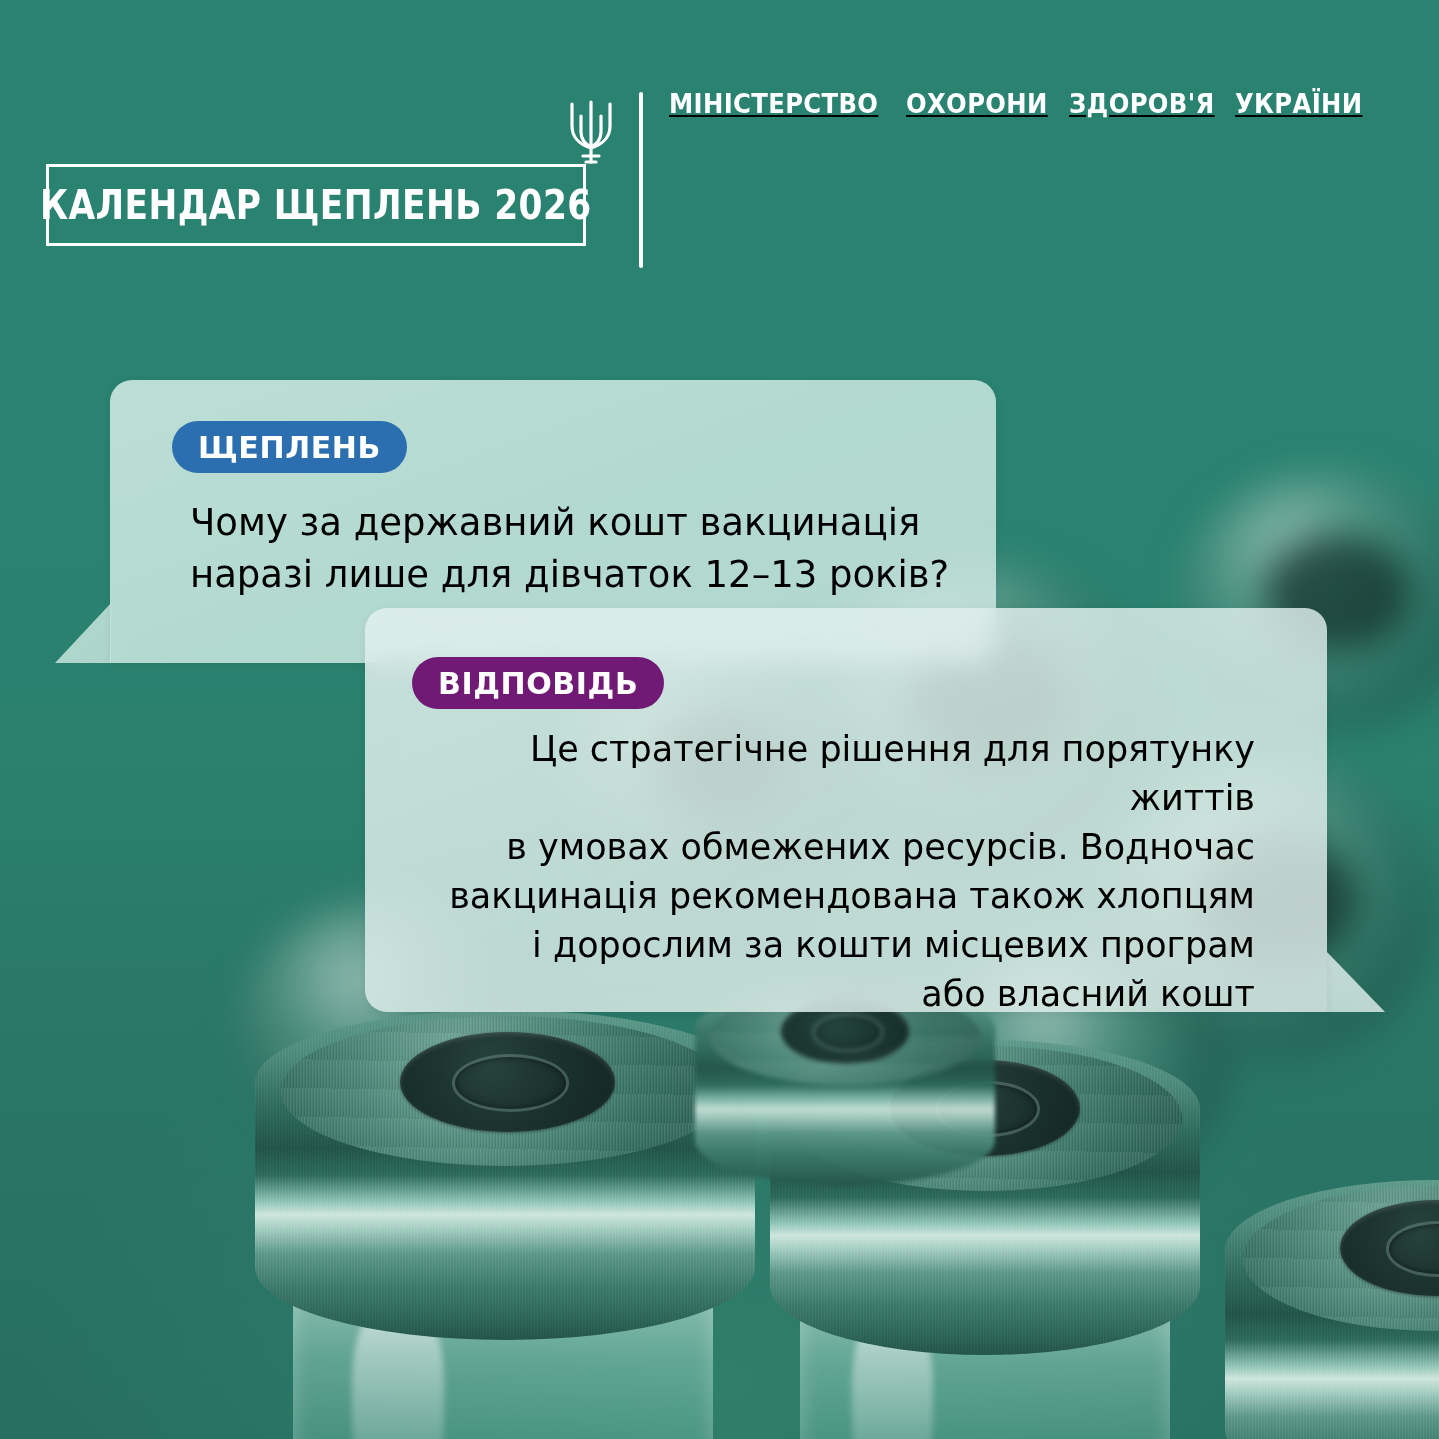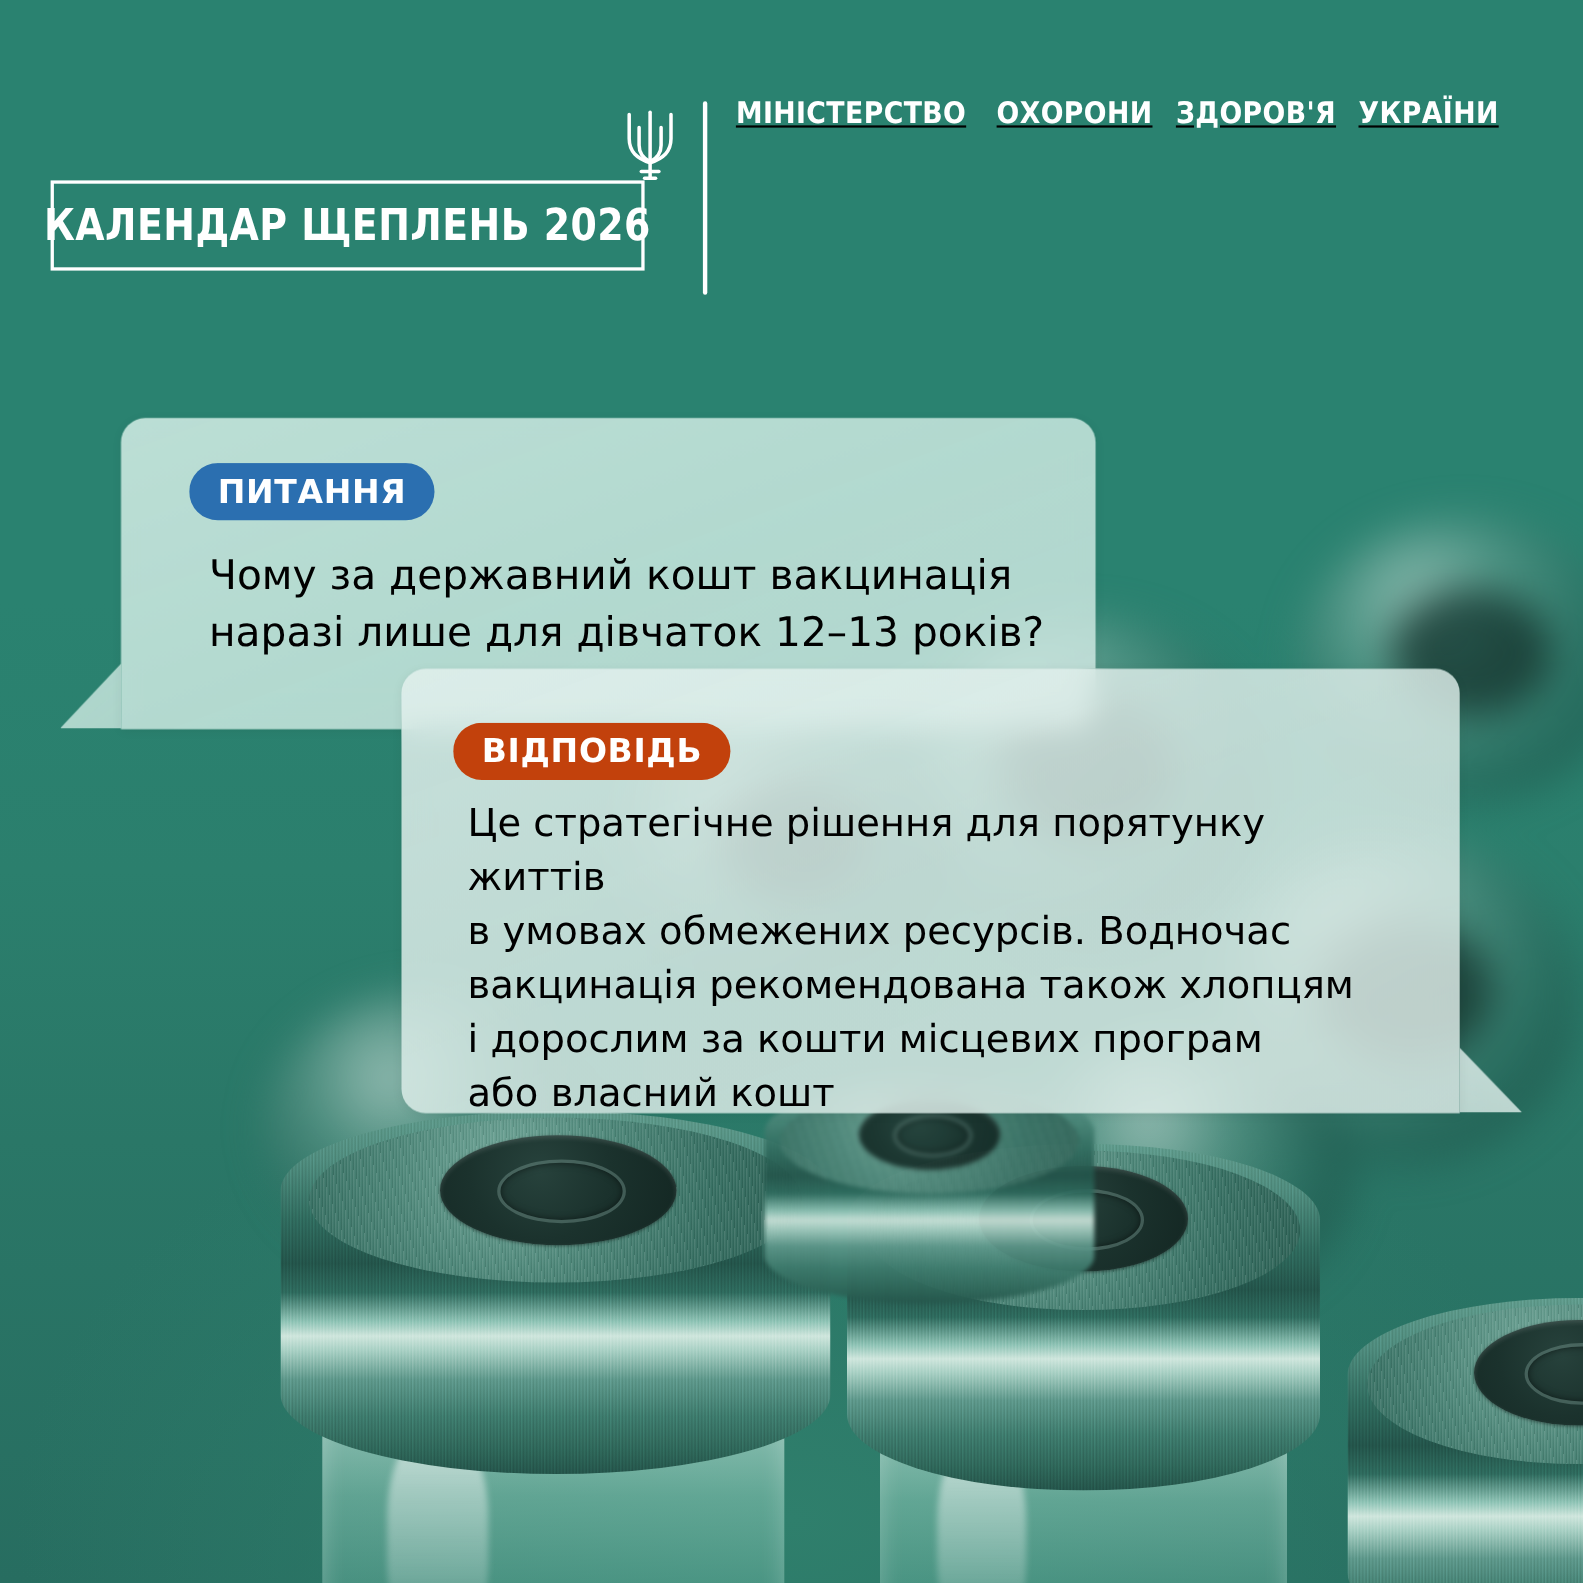--- a/index.html
+++ b/index.html
@@ -246,32 +246,32 @@
     color: #ffffff;
     font-family: "DejaVu Sans", sans-serif;
     font-weight: 700;
     font-size: 30px;
     letter-spacing: .6px;
     padding: 0 26px;
     height: 52px;
     white-space: nowrap;
   }
   .badge-q { left: 172px; top: 421px; background: #2b6fb0; }
-  .badge-a { left: 412px; top: 657px; background: #c2410c; }
+  .badge-a { left: 412px; top: 657px; background: #701a75; }
 
   .body-text {
     position: absolute;
     color: #000000;
     font-family: "DejaVu Sans", sans-serif;
     font-weight: 400;
     line-height: 1.40;
     white-space: pre-line;
   }
   .text-q { left: 190px; top: 497px; font-size: 37px; width: 790px; }
-  .text-a { left: 425px; top: 725px; font-size: 35px; width: 830px; }
+  .text-a { left: 425px; top: 725px; font-size: 35px; width: 830px; text-align: right; }
 </style>
 </head>
 <body>
 
 <div class="stage">
 
   <div class="photo">
     <div class="photo-base"></div>
 
     <div class="blur-layer">
@@ -358,21 +358,21 @@
     <div class="logo-lines">
       <div class="logo-line">МІНІСТЕРСТВО</div>
       <div class="logo-line">ОХОРОНИ</div>
       <div class="logo-line">ЗДОРОВ'Я</div>
       <div class="logo-line">УКРАЇНИ</div>
     </div>
   </div>
 
   <div class="tail-q"></div>
   <div class="bubble bubble-q"></div>
-  <div class="badge badge-q">ПИТАННЯ</div>
+  <div class="badge badge-q">ЩЕПЛЕНЬ</div>
   <div class="body-text text-q">Чому за державний кошт вакцинація
 наразі лише для дівчаток 12–13 років?</div>
 
   <div class="tail-a"></div>
   <div class="bubble bubble-a"></div>
   <div class="badge badge-a">ВІДПОВІДЬ</div>
   <div class="body-text text-a">Це стратегічне рішення для порятунку життів
 в умовах обмежених ресурсів. Водночас
 вакцинація рекомендована також хлопцям
 і дорослим за кошти місцевих програм

